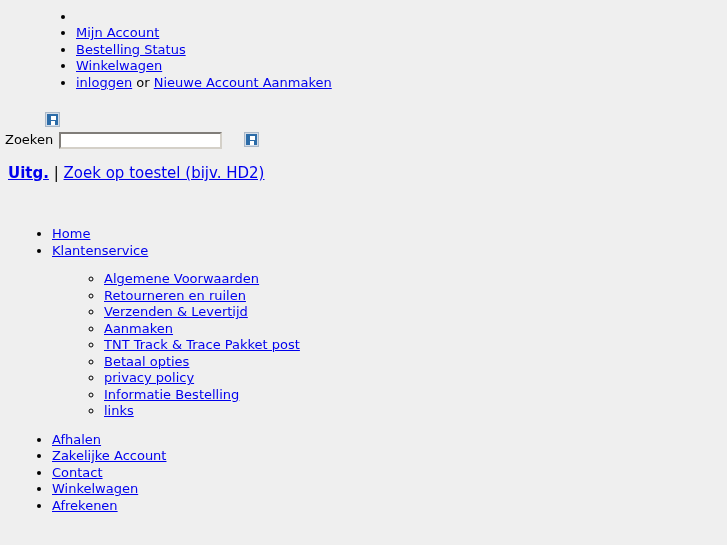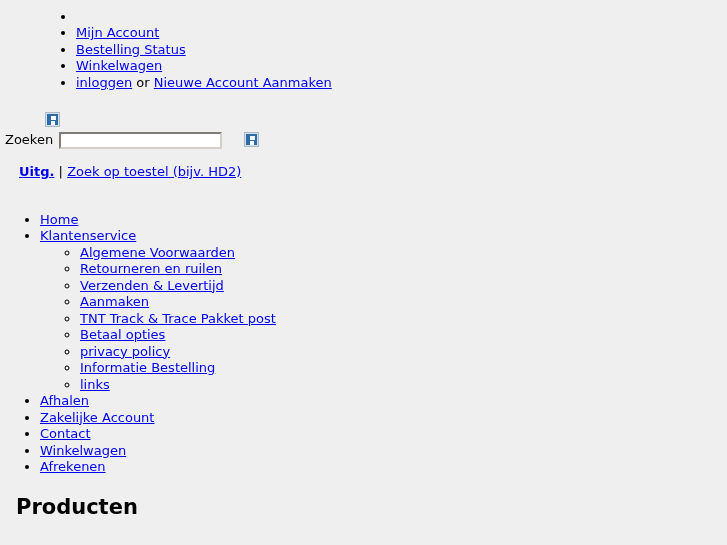--- a/index.html
+++ b/index.html
@@ -116,34 +116,34 @@
     font-family: "DejaVu Sans", "Liberation Sans", sans-serif;
     font-size: 13px;
     padding: 0 2px;
     color: #000;
   }
   #search-go {
     margin-left: 22px;
   }
 
   #uitg-row {
-    padding-left: 19px;
+    padding-left: 8px;
     padding-top: 15px;
-    font-size: 13px;
+    font-size: 15px;
   }
   #uitg-row .sep {
     color: #000;
   }
 
   
   #main-nav {
     padding-top: 31px;
   }
   #main-nav ul {
-    margin: 0;
+    margin: 12px;
     padding: 0 0 0 40px;
     list-style-type: disc;
   }
   #main-nav ul ul {
     padding-left: 40px;
     list-style-type: circle;
   }
   #main-nav li {
     line-height: 16.5px;
   }

